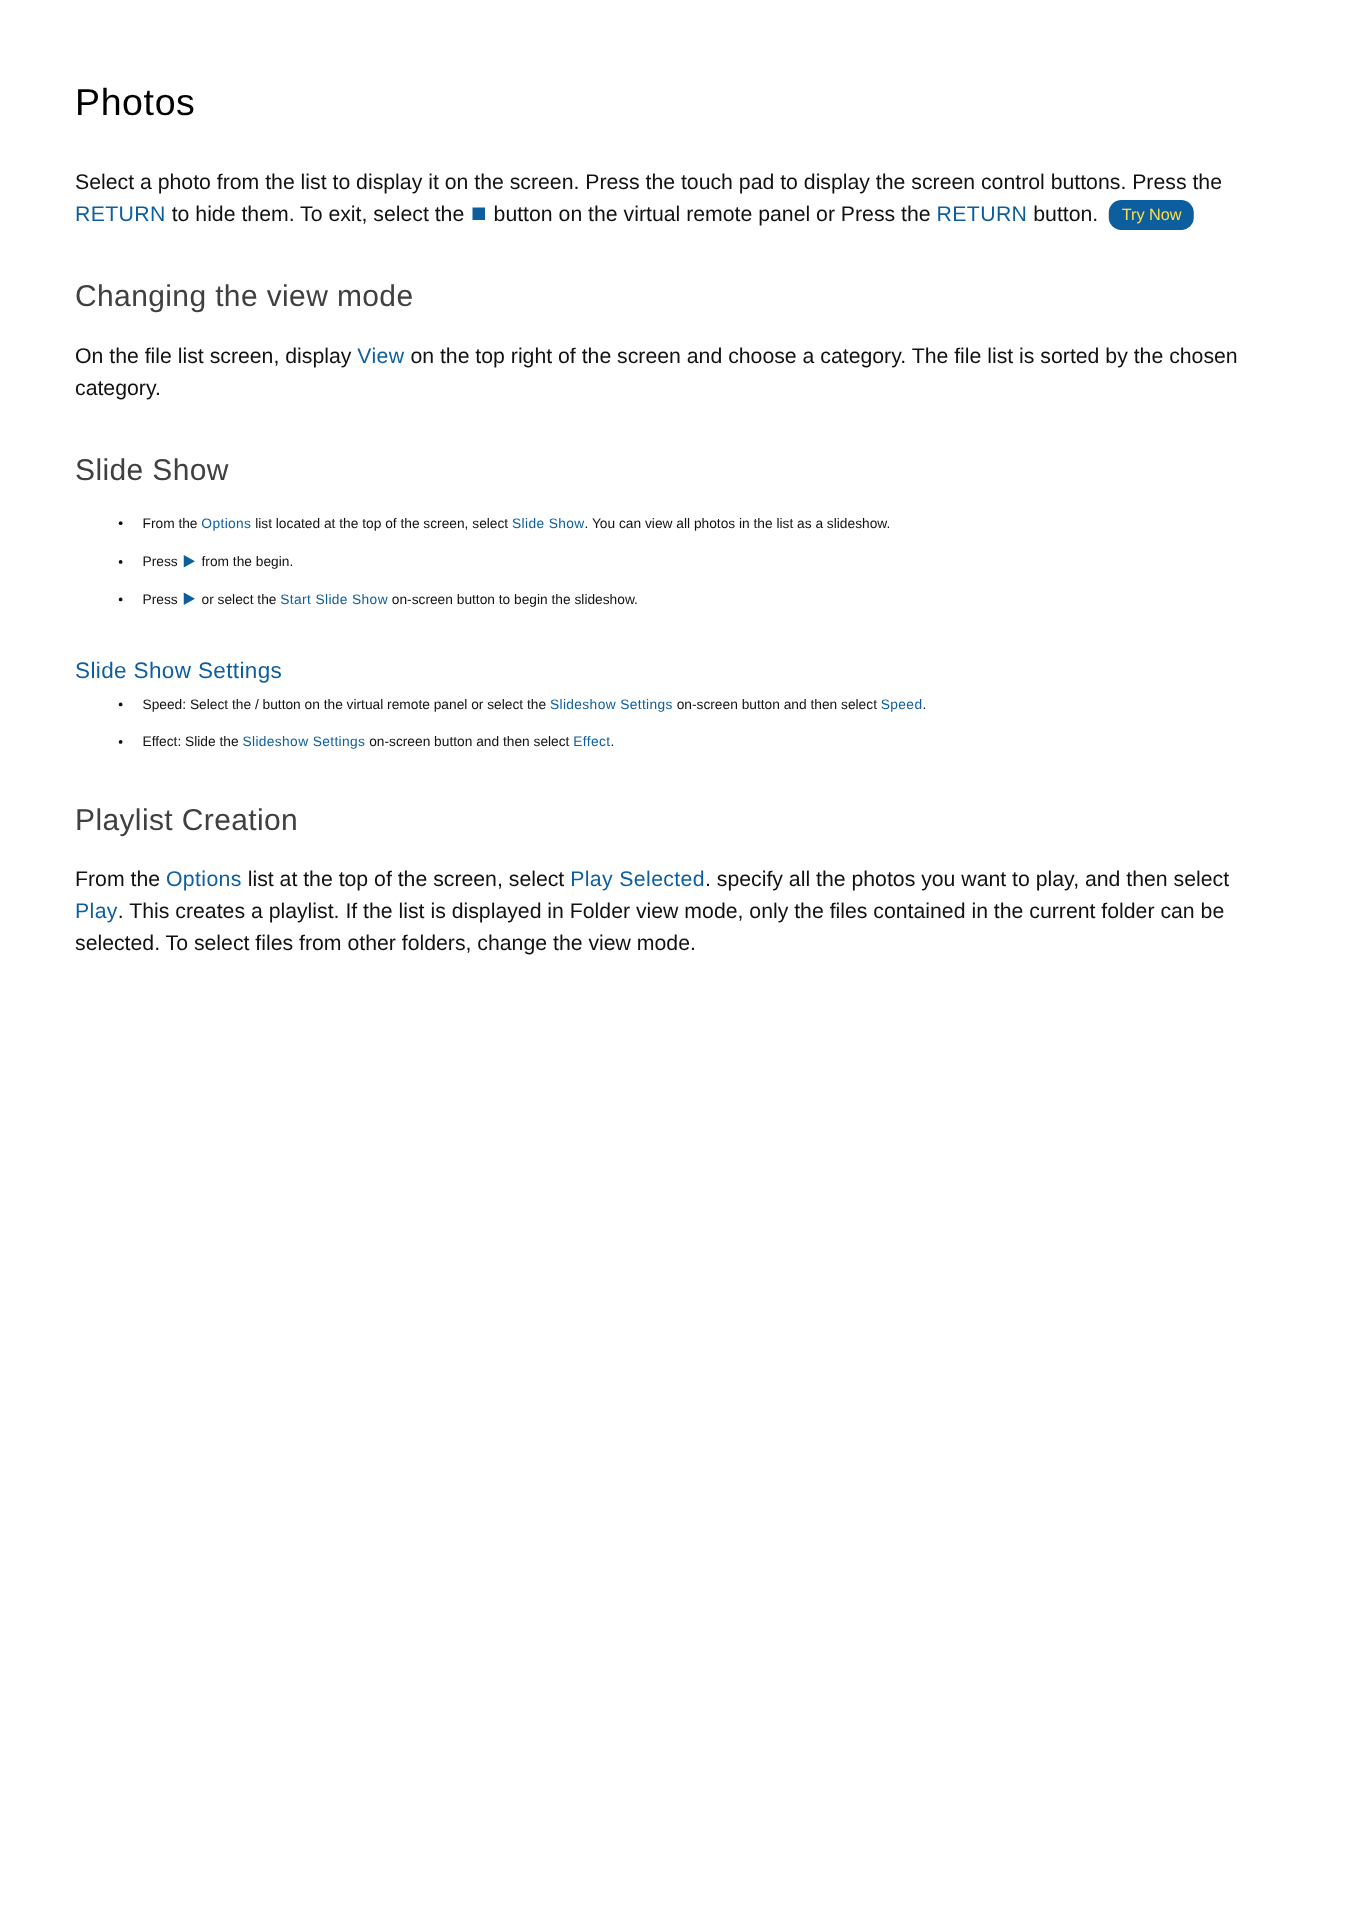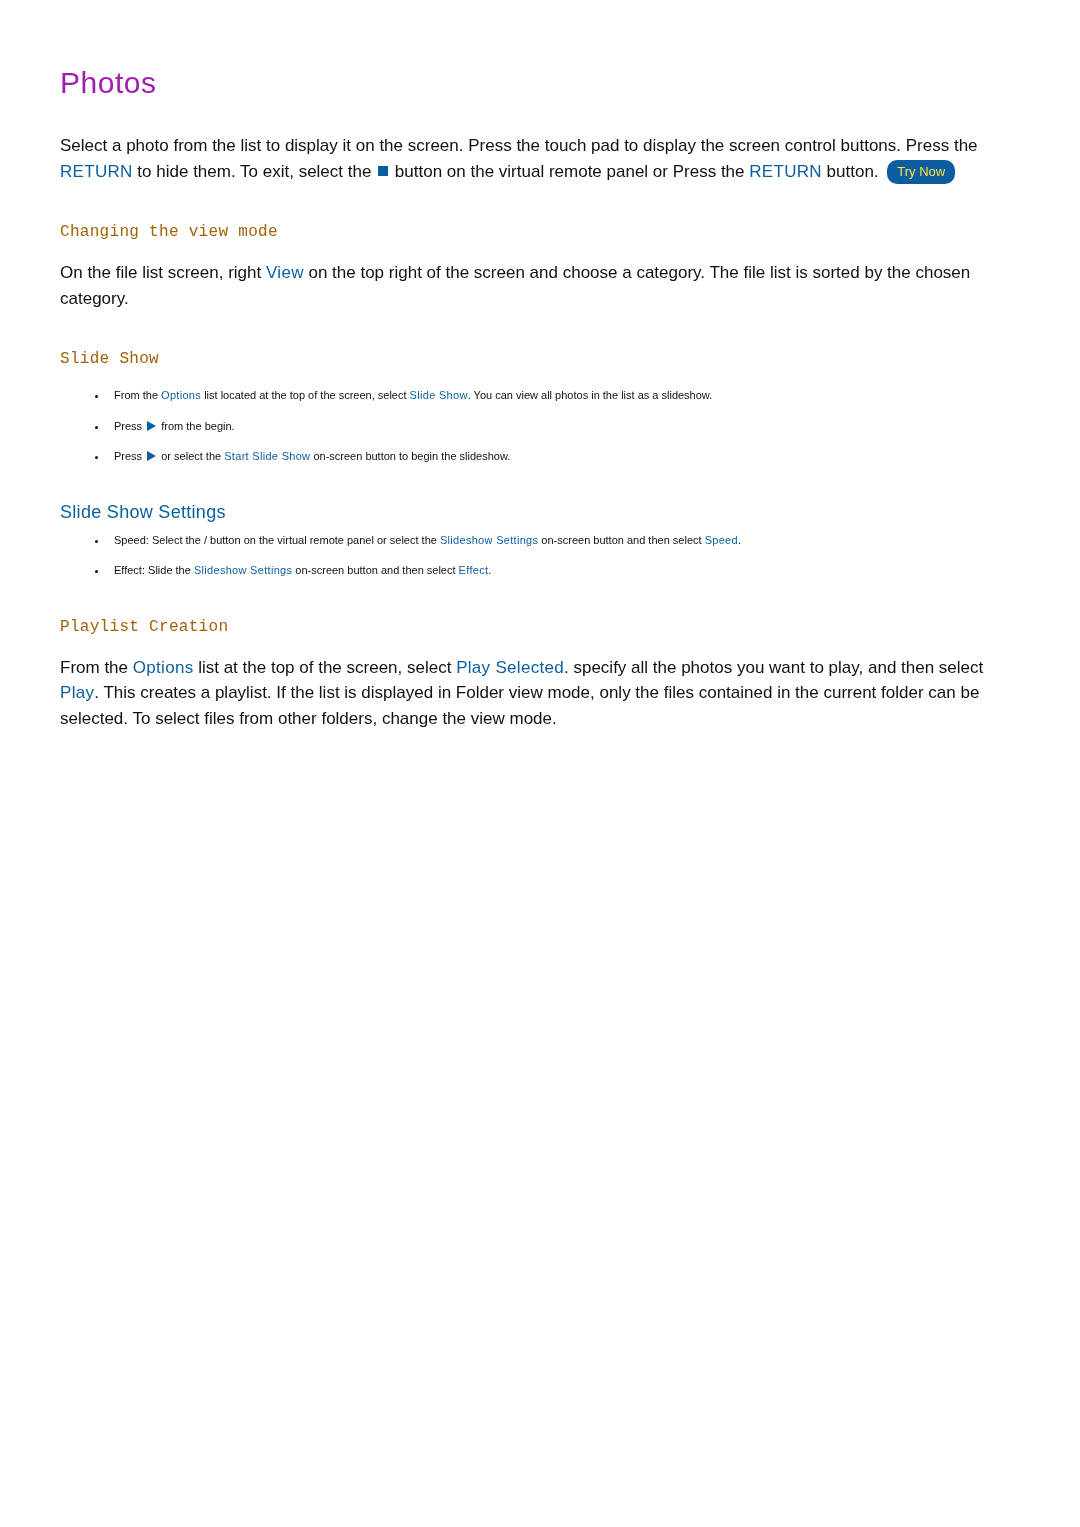--- a/index.html
+++ b/index.html
@@ -10,34 +10,33 @@
   body {
     font-family: Arial, Helvetica, sans-serif;
     background: #ffffff;
     width: 1080px;
     min-height: 1527px;
     padding: 60px 60px 60px 60px;
     color: #000000;
     line-height: 1.5;
   }
   h1 {
-    color: #a21caf;
+    color: #000000;
     font-size: 30px;
     font-weight: normal;
     letter-spacing: 0.5px;
     margin-bottom: 28px;
   }
   h2 {
-    color: #a16207;
-    font-size: 16px;
+    color: #404040;
+    font-size: 24px;
     font-weight: normal;
     letter-spacing: 0.3px;
     margin-top: 36px;
     margin-bottom: 16px;
-    font-family: Liberation Mono, monospace;
   }
   h3 {
     color: #0c5e9f;
     font-size: 18px;
     font-weight: normal;
     letter-spacing: 0.3px;
     margin-top: 34px;
     margin-bottom: 0;
   }
   p {
@@ -95,21 +94,21 @@
 <body>
 
 <h1>Photos</h1>
 
 <p>
   <span>Select a photo from the list to display it on the screen. Press the touch pad to display the screen control buttons. Press the </span><span class="blue-term">RETURN</span><span> to hide them. To exit, select the </span><span class="stop-icon"></span><span> button on the virtual remote panel or Press the </span><span class="blue-term">RETURN</span><span> button. </span><span class="try-now">Try Now</span>
 </p>
 
 <h2>Changing the view mode</h2>
 <p>
-  <span>On the file list screen, right </span><span class="blue-term">View</span><span> on the top right of the screen and choose a category. The file list is sorted by the chosen category.</span>
+  <span>On the file list screen, display </span><span class="blue-term">View</span><span> on the top right of the screen and choose a category. The file list is sorted by the chosen category.</span>
 </p>
 
 <h2>Slide Show</h2>
 <ul>
   <li>
     <span>From the </span><span class="blue-term">Options</span><span> list located at the top of the screen, select </span><span class="blue-term">Slide Show</span><span>. You can view all photos in the list as a slideshow.</span>
   </li>
   <li>
     <span>Press </span><span class="play-icon"></span><span> from the begin.</span>
   </li>

